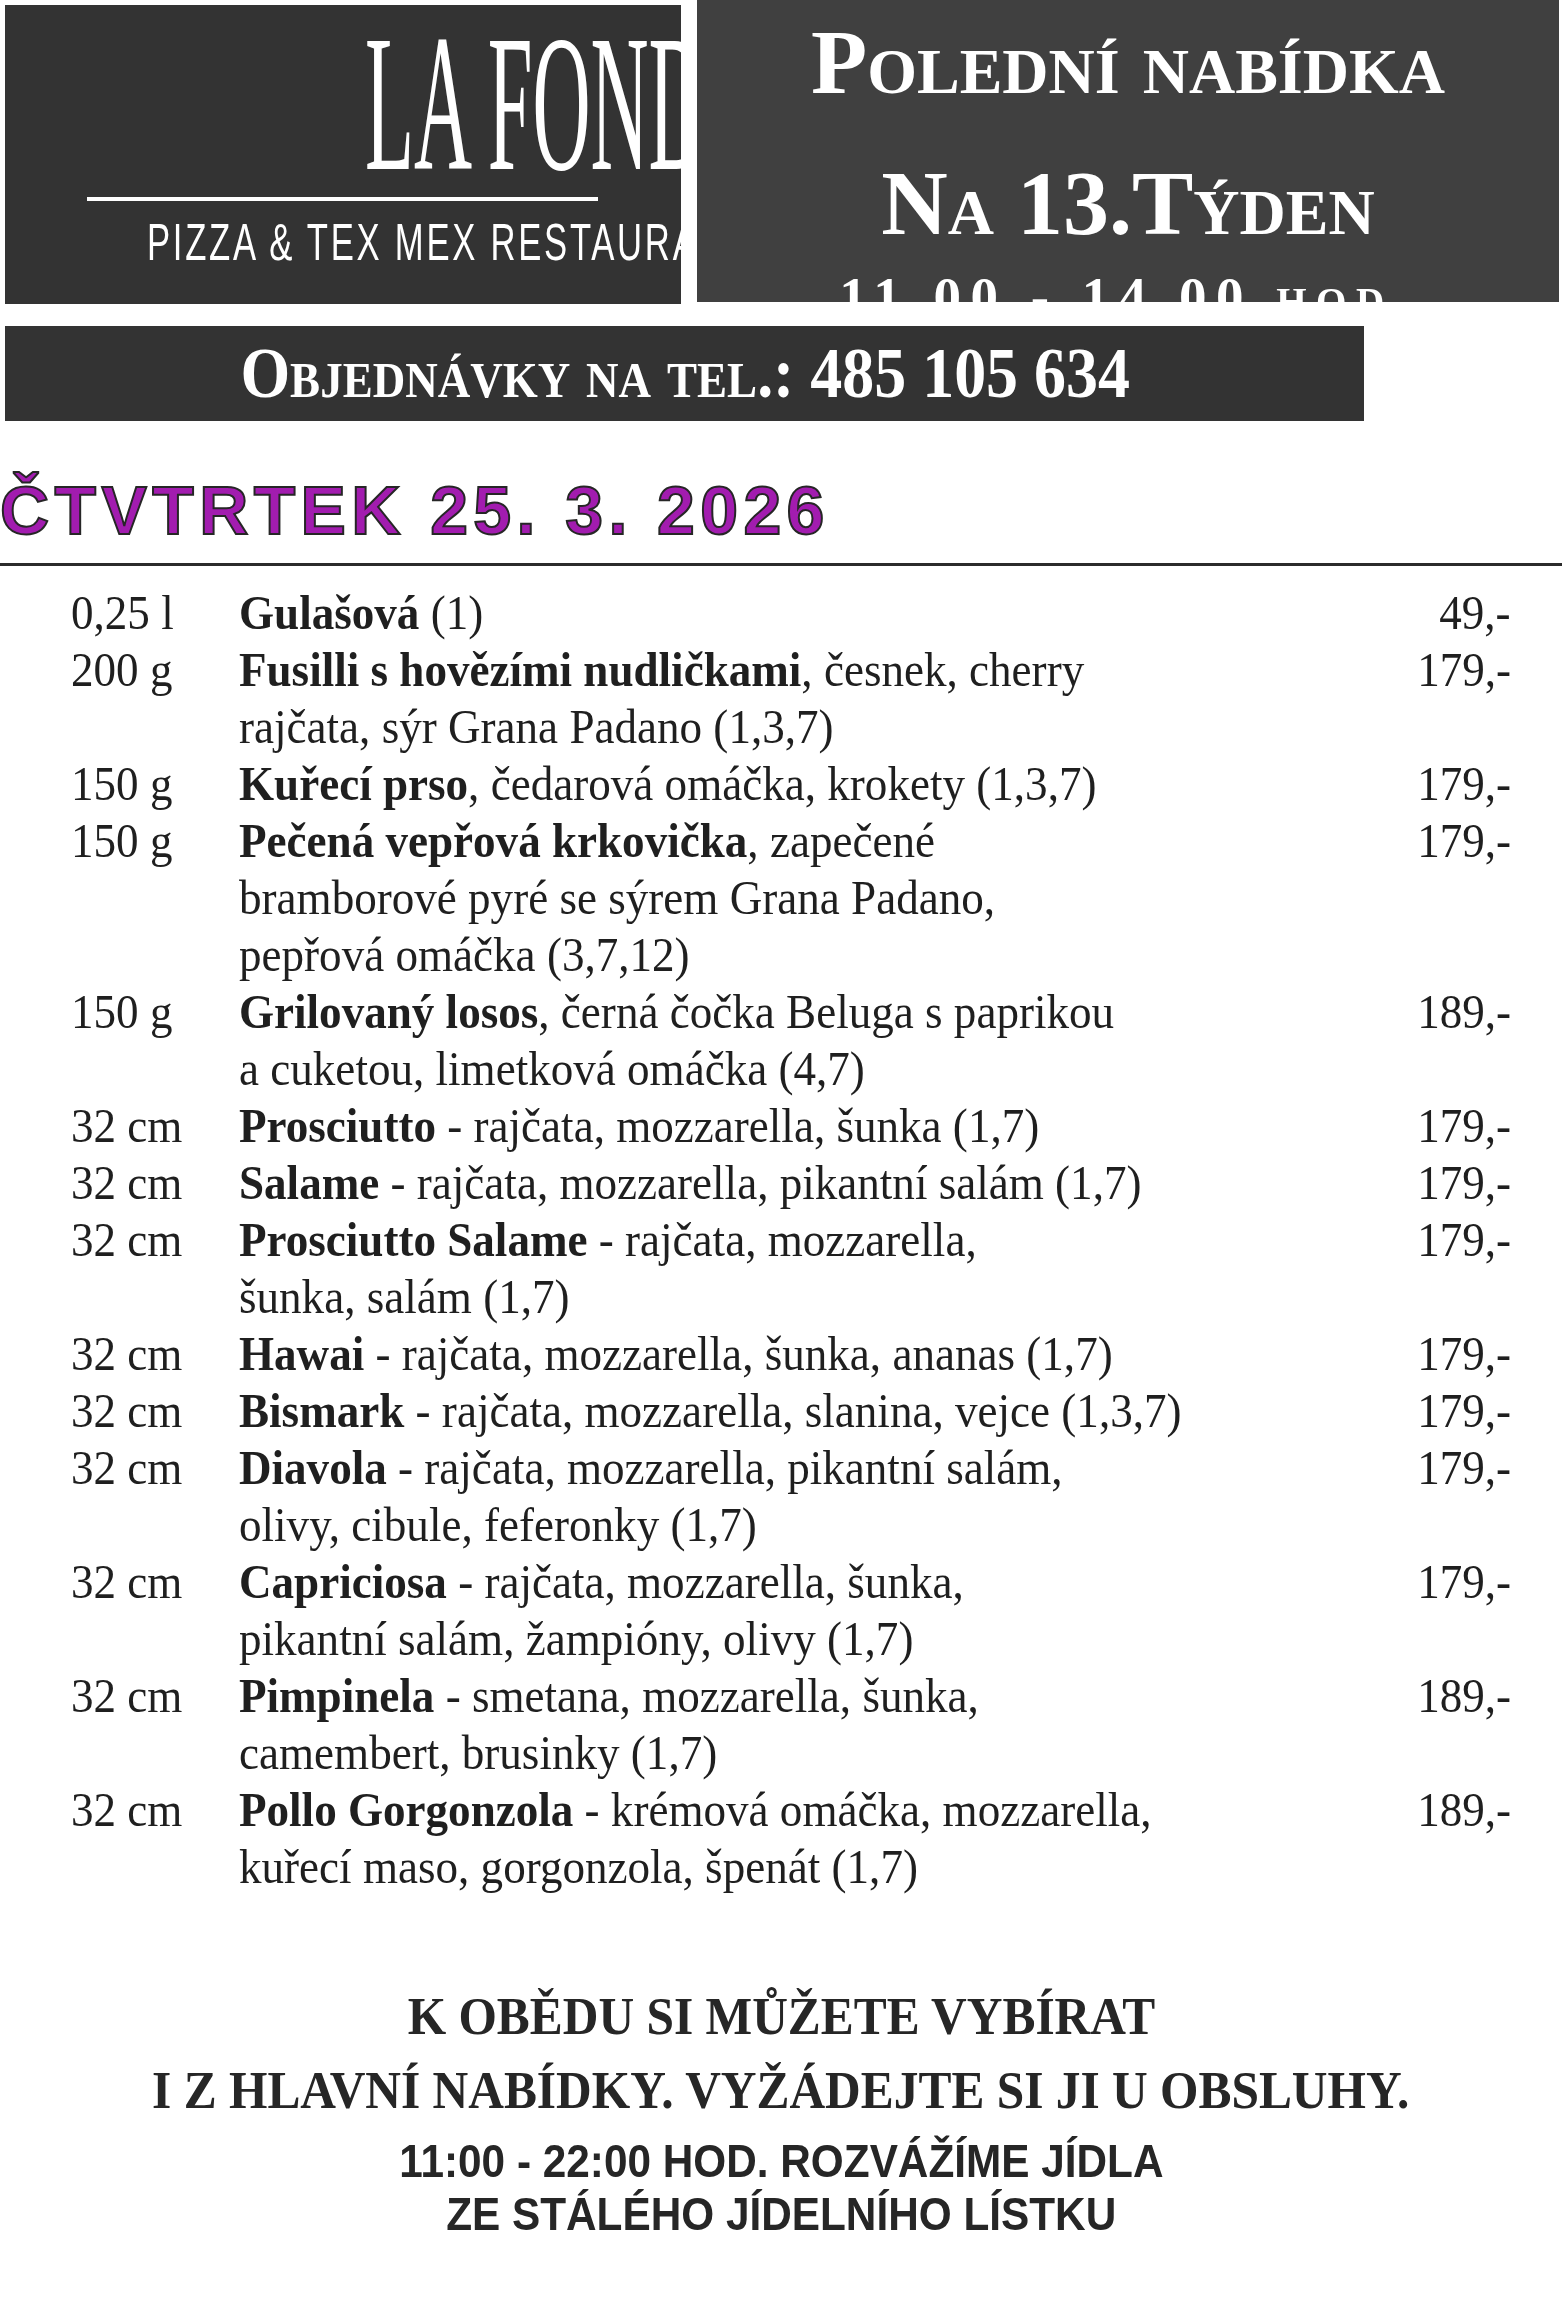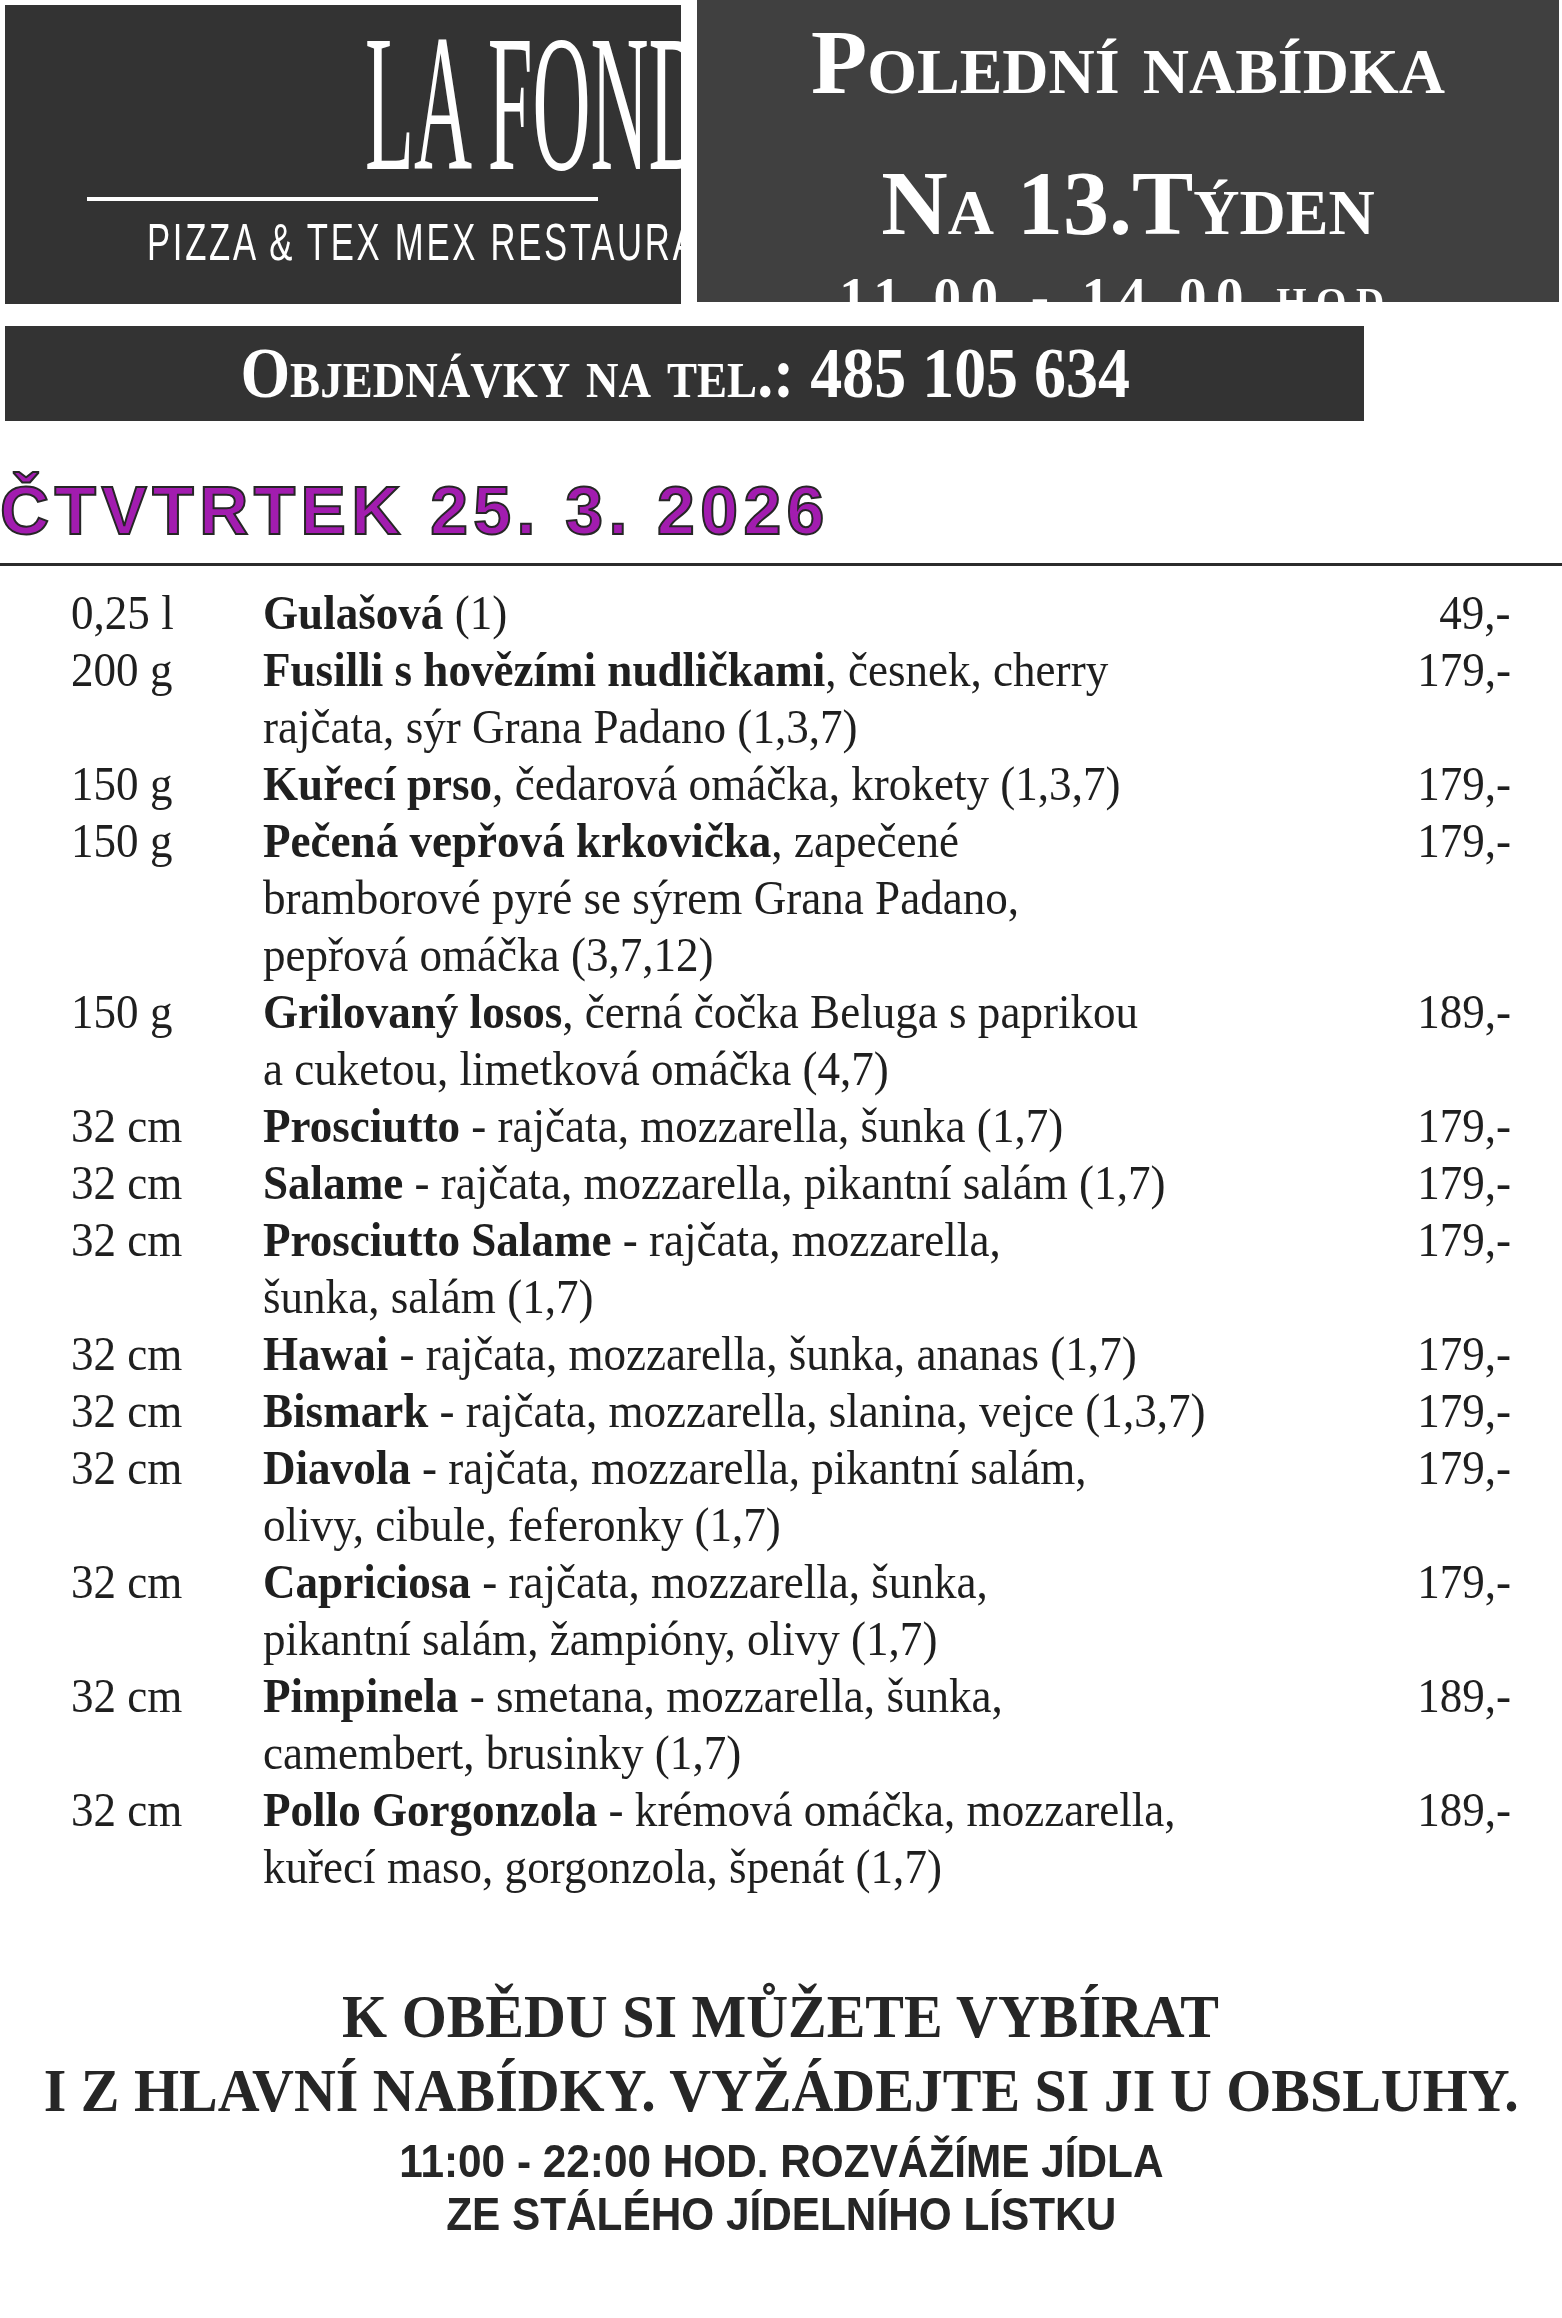--- a/index.html
+++ b/index.html
@@ -52,32 +52,32 @@
     letter-spacing:5.4px;color:#a21caf;-webkit-text-stroke:2px #262626;white-space:nowrap;
   }
   .title-divider{
     position:absolute;left:0;top:563px;width:1562px;height:3.4px;background:#2b2b2b;
   }
   
   .menu-list{
     position:absolute;left:0;top:584px;width:1562px;
     font-size:49px;line-height:57px;color:#1f1f1f;
   }
-  .mrow{display:flex;align-items:flex-start;padding-left:71px;padding-right:51px;gap:24px;}
+  .mrow{display:flex;align-items:flex-start;padding-left:71px;padding-right:51px;}
   .mqty{width:168px;flex:0 0 168px;white-space:nowrap;}
   .mtext{flex:1 1 auto;min-width:0;}
   .mline{white-space:nowrap;}
   .mprice{flex:0 0 115px;width:115px;text-align:right;white-space:nowrap;}
   .mname{font-weight:bold;}
   .sx{display:inline-block;transform:scaleX(0.92);transform-origin:0 55%;}
   .sxr{display:inline-block;transform:scaleX(0.92);transform-origin:100% 55%;}
   
   .footer-note{
     position:absolute;left:0;top:1980px;width:100%;text-align:center;
-    font-weight:bold;font-size:61px;line-height:74px;color:#262626;white-space:nowrap;
+    font-weight:bold;font-size:52px;line-height:74px;color:#262626;white-space:nowrap;
   }
   .footer-note .sq{display:inline-block;transform:scaleX(0.95);transform-origin:50% 50%;}
   .delivery-note{
     position:absolute;left:0;top:2135px;width:100%;text-align:center;
     font-family:"Liberation Sans", sans-serif;font-weight:bold;font-size:46px;line-height:53px;
     color:#262626;white-space:nowrap;
   }
   .delivery-note .sq{display:inline-block;transform:scaleX(0.92);transform-origin:50% 50%;}
 </style>
 </head>

